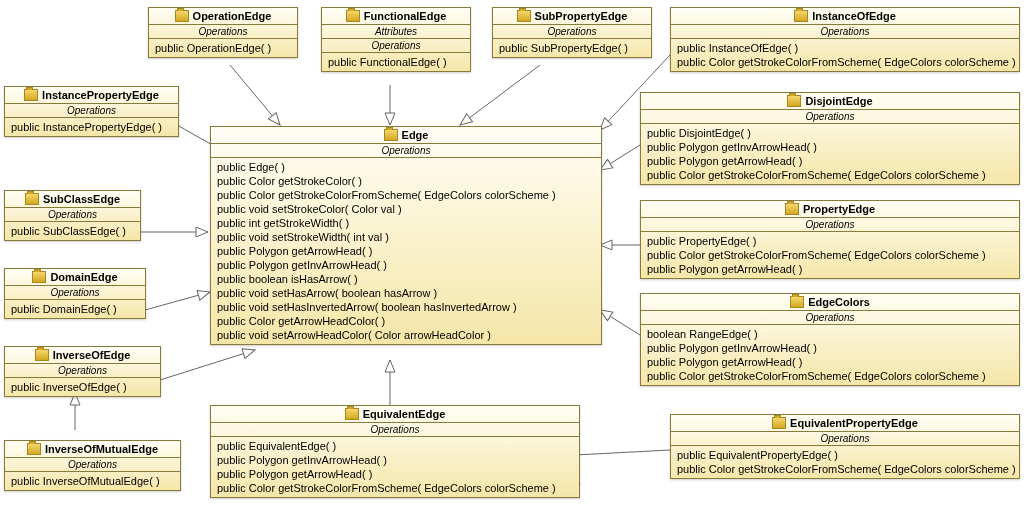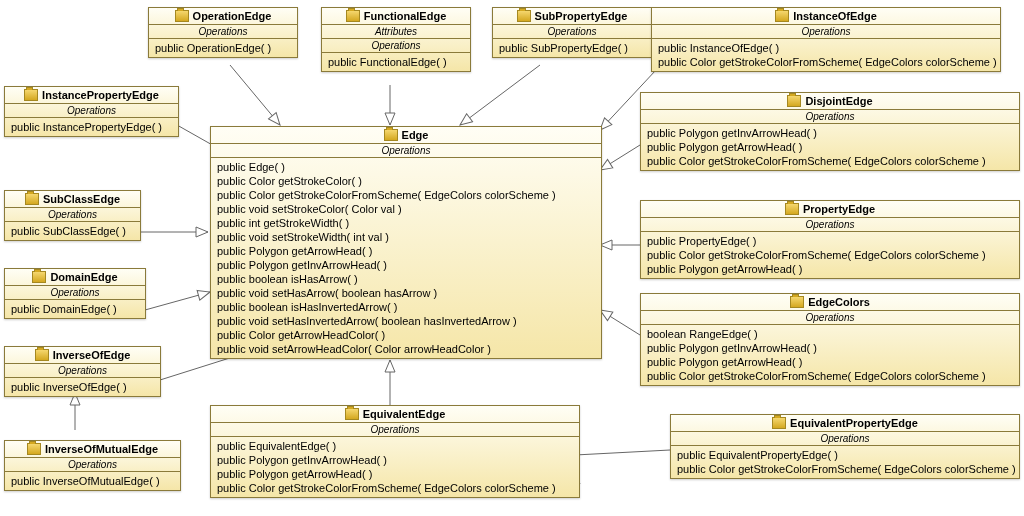--- a/index.html
+++ b/index.html
@@ -66,21 +66,21 @@
 <div class="hdr">
       <span class="ico"></span>
       <span>SubPropertyEdge</span>
     </div>
 <div class="sec">Operations</div>
 <div class="ops">
       <div>public SubPropertyEdge(  )</div>
     </div>
 </div>
 
-<div class="cls" style="left:651px;top:7px;width:348px">
+<div class="cls" style="left:670px;top:7px;width:348px">
 <div class="hdr">
       <span class="ico"></span>
       <span>InstanceOfEdge</span>
     </div>
 <div class="sec">Operations</div>
 <div class="ops">
       <div>public InstanceOfEdge(  )</div>
       <div>public Color  getStrokeColorFromScheme( EdgeColors colorScheme )</div>
     </div>
 </div>
@@ -96,20 +96,21 @@
     </div>
 </div>
 
 <div class="cls" style="left:640px;top:92px;width:378px">
 <div class="hdr">
       <span class="ico"></span>
       <span>DisjointEdge</span>
     </div>
 <div class="sec">Operations</div>
 <div class="ops">
+      <div>public DisjointEdge(  )</div>
       <div>public Polygon  getInvArrowHead(  )</div>
       <div>public Polygon  getArrowHead(  )</div>
       <div>public Color  getStrokeColorFromScheme( EdgeColors colorScheme )</div>
     </div>
 </div>
 
 <div class="cls" style="left:210px;top:126px;width:390px">
 <div class="hdr">
       <span class="ico"></span>
       <span>Edge</span>
@@ -119,21 +120,20 @@
       <div>public Edge(  )</div>
       <div>public Color  getStrokeColor(  )</div>
       <div>public Color  getStrokeColorFromScheme( EdgeColors colorScheme )</div>
       <div>public void  setStrokeColor( Color val )</div>
       <div>public int  getStrokeWidth(  )</div>
       <div>public void  setStrokeWidth( int val )</div>
       <div>public Polygon  getArrowHead(  )</div>
       <div>public Polygon  getInvArrowHead(  )</div>
       <div>public boolean  isHasArrow(  )</div>
       <div>public void  setHasArrow( boolean hasArrow )</div>
-      <div>public boolean  isHasInvertedArrow(  )</div>
       <div>public void  setHasInvertedArrow( boolean hasInvertedArrow )</div>
       <div>public Color  getArrowHeadColor(  )</div>
       <div>public void  setArrowHeadColor( Color arrowHeadColor )</div>
     </div>
 </div>
 
 <div class="cls" style="left:4px;top:190px;width:135px">
 <div class="hdr">
       <span class="ico"></span>
       <span>SubClassEdge</span>

